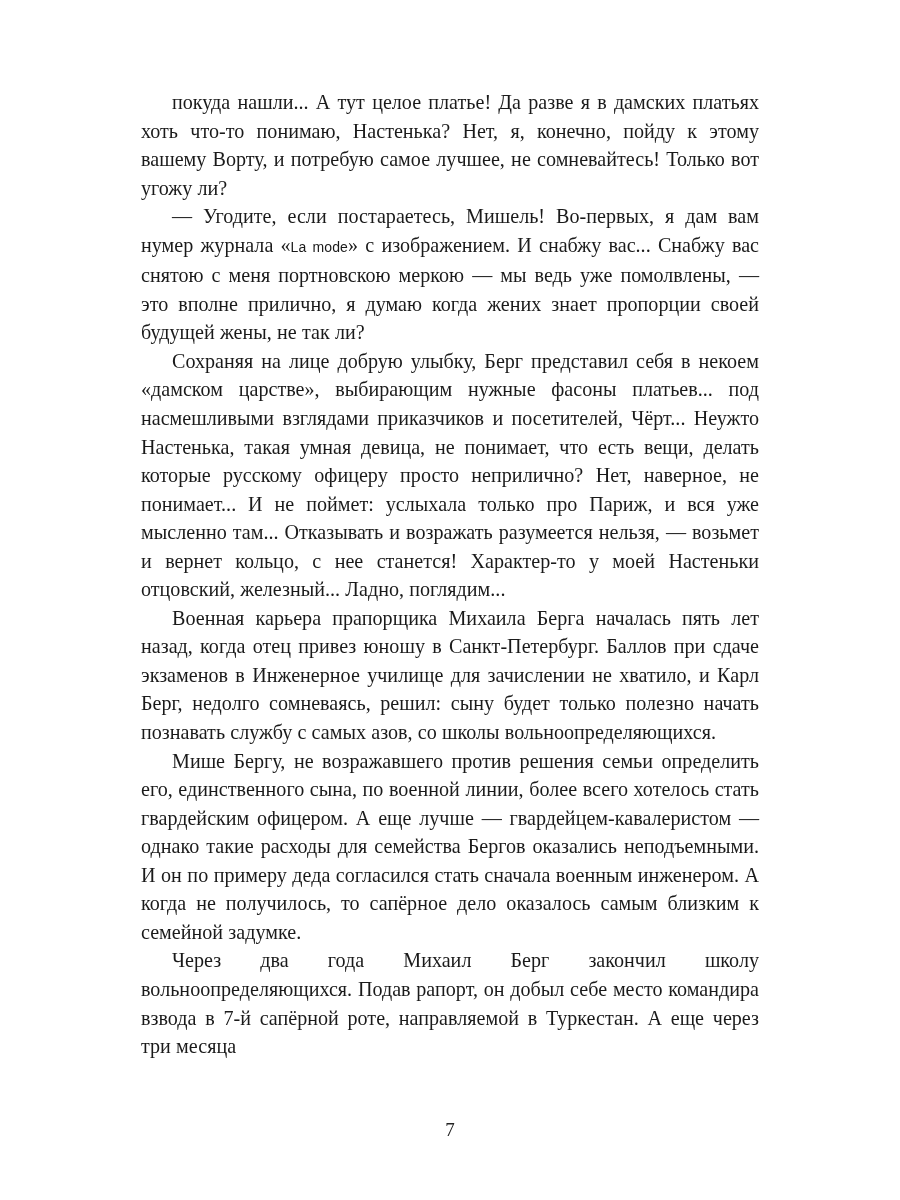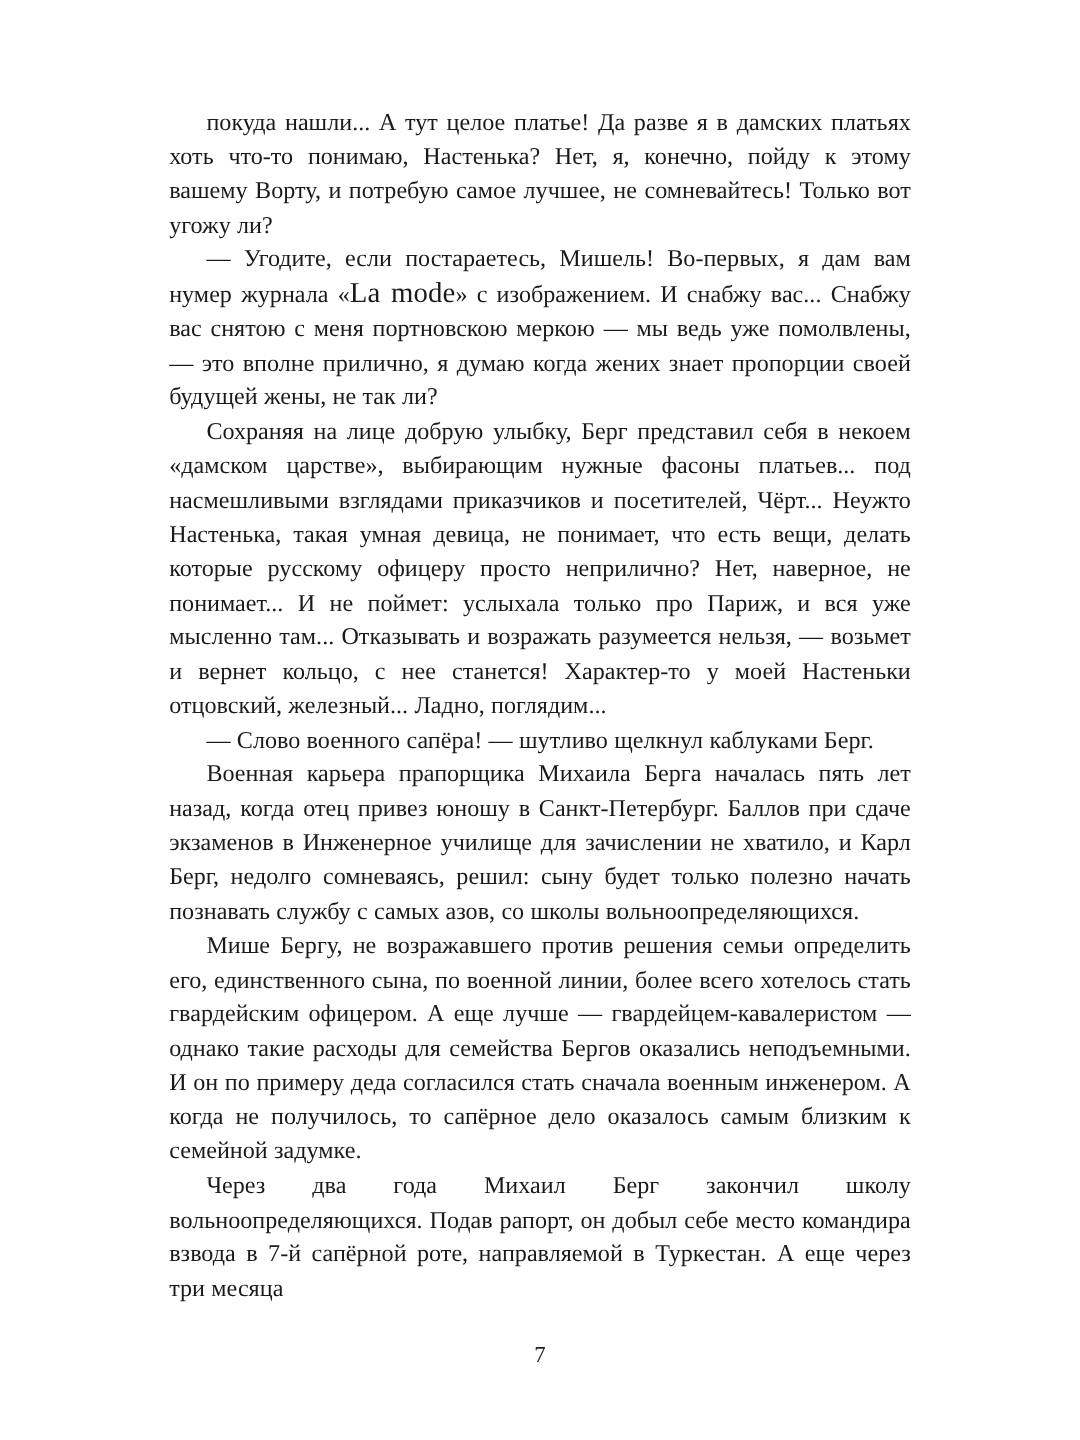--- a/index.html
+++ b/index.html
@@ -48,22 +48,22 @@
     hyphens: manual;
   }
 
   
   .para:last-child {
     margin-bottom: 0;
   }
 
   
   .latin {
-    font-family: Liberation Serif, serif;
-    font-size: 24px;
+    font-family: Liberation Sans, sans-serif;
+    font-size: 14px;
     letter-spacing: 0.1px;
   }
 
   .folio {
     position: absolute;
     left: 0;
     top: 1118px;
     width: 900px;
     text-align: center;
     font-family: "Liberation Serif", "DejaVu Serif", serif;
@@ -80,21 +80,20 @@
   <div class="text-block">
 
     <p class="para">покуда нашли... А тут целое платье! Да разве я в дамских платьях хоть что-то понимаю, Настенька? Нет, я, конечно, пойду к этому вашему Ворту, и потребую самое лучшее, не сомневайтесь! Только вот угожу ли?</p>
 
     <p class="para"><span>— Угодите, если постараетесь, Мишель! Во-первых, я дам вам нумер журнала «</span><span class="latin">La mode</span><span>» с изображением. И снабжу вас... Снабжу вас снятою с меня портновскою меркою — мы ведь уже помолвлены, — это вполне прилично, я думаю когда жених знает пропорции своей будущей жены, не так ли?</span></p>
 
     <p class="para">Сохраняя на лице добрую улыбку, Берг представил себя в некоем «дамском царстве», выбирающим нужные фасоны платьев... под насмешливыми взглядами приказчиков и посетителей, Чёрт... Неужто Настенька, такая умная девица, не понимает, что есть вещи, делать которые русскому офицеру просто неприлично? Нет, наверное, не понимает... И не поймет: услыхала только про Париж, и вся уже мысленно там... Отказывать и возражать разумеется нельзя, — возьмет и вернет кольцо, с нее станется! Характер-то у моей Настеньки отцовский, железный... Ладно, поглядим...</p>
 
 
 
-    <p class="para">— Слово военного сапёра! — шутливо щелкнул каблуками Берг.</p>
 
     <p class="para">Военная карьера прапорщика Михаила Берга началась пять лет назад, когда отец привез юношу в Санкт-Петербург. Баллов при сдаче экзаменов в Инженерное училище для зачислении не хватило, и Карл Берг, недолго сомневаясь, решил: сыну будет только полезно начать познавать службу с самых азов, со школы вольноопределяющихся.</p>
 
     <p class="para">Мише Бергу, не возражавшего против решения семьи определить его, единственного сына, по военной линии, более всего хотелось стать гвардейским офицером. А еще лучше — гвардейцем-кавалеристом — однако такие расходы для семейства Бергов оказались неподъемными. И он по примеру деда согласился стать сначала военным инженером. А когда не получилось, то сапёрное дело оказалось самым близким к семейной задумке.</p>
 
     <p class="para">Через два года Михаил Берг закончил школу вольноопределяющихся. Подав рапорт, он добыл себе место командира взвода в 7-й сапёрной роте, направляемой в Туркестан. А еще через три месяца</p>
 
   </div>
 
   <div class="folio">7</div>

